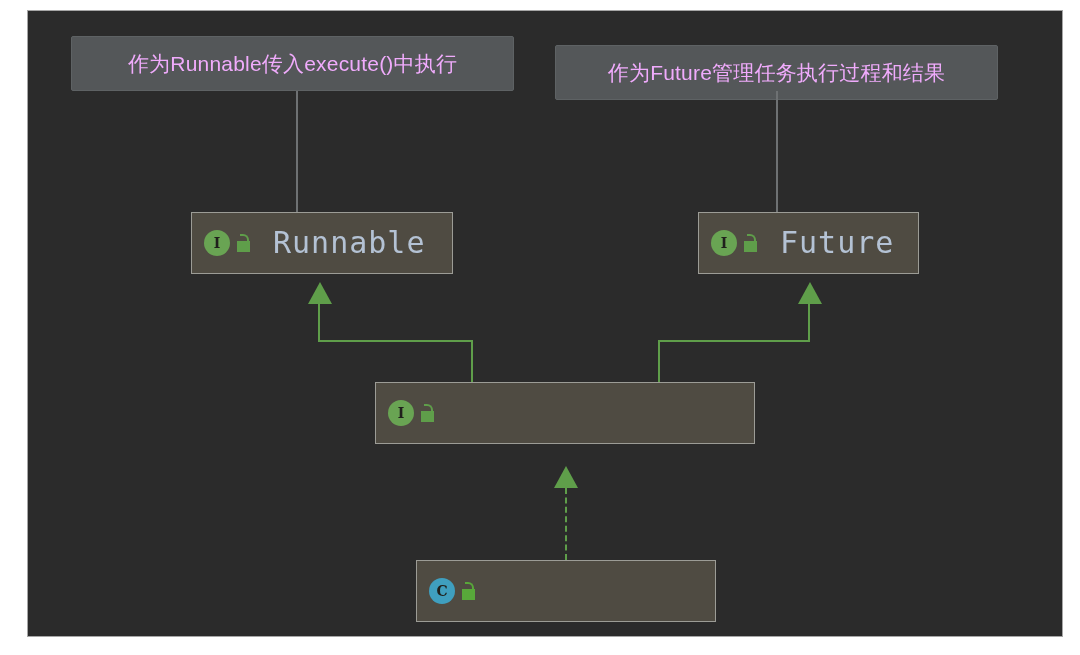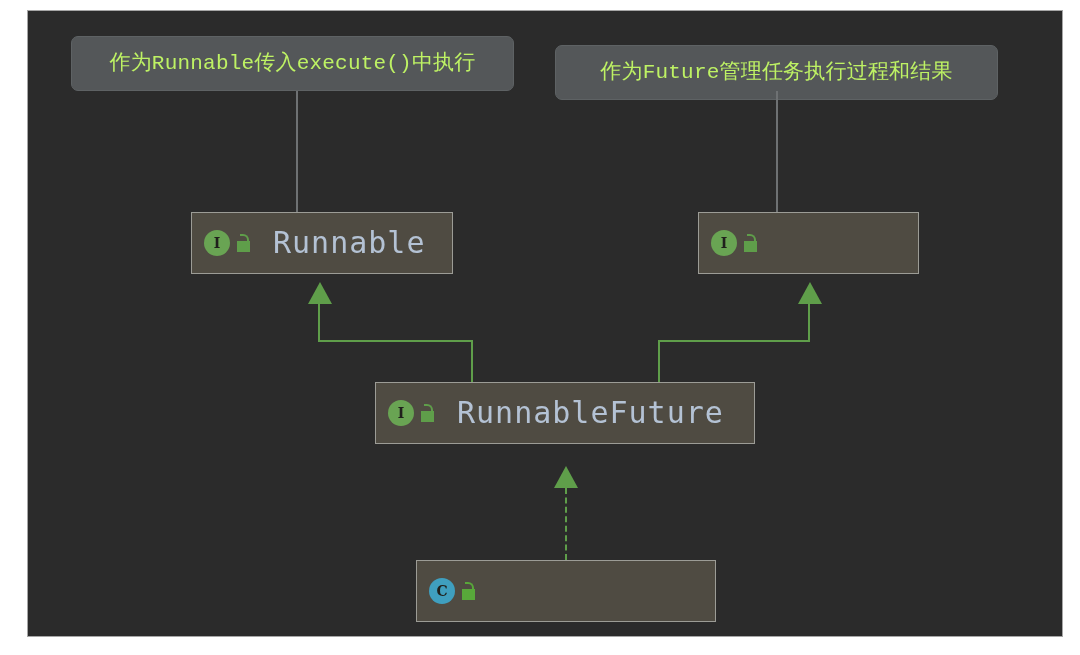--- a/index.html
+++ b/index.html
@@ -26,23 +26,23 @@
     box-sizing: border-box;
     overflow: hidden;
   }
 
   
   .note {
     position: absolute;
     box-sizing: border-box;
     background: #545759;
     border: 1px solid #5e6264;
-    border-radius: 7px;
-    color: #bef264;
-    font-family: Liberation Mono, monospace;
+    border-radius: 2px;
+    color: #f0abfc;
+    font-family: Liberation Sans, sans-serif;
     font-size: 21px;
     line-height: 1;
     display: flex;
     align-items: center;
     justify-content: center;
     white-space: nowrap;
     letter-spacing: 0.2px;
   }
   #note-runnable { left: 43px;  top: 25px; width: 443px; height: 55px; }
   #note-future   { left: 527px; top: 34px; width: 443px; height: 55px; }
@@ -199,29 +199,29 @@
     </span>
     <span class="node-label">Runnable</span>
   </div>
 
   <div class="node" id="node-future">
     <span class="icon-badge interface">I</span>
     <span class="icon-lock">
       <span class="lock-shackle"></span>
       <span class="lock-body"></span>
     </span>
+    <span class="node-label">Future</span>
   </div>
 
   <div class="node" id="node-runnablefuture">
     <span class="icon-badge interface">I</span>
     <span class="icon-lock">
       <span class="lock-shackle"></span>
       <span class="lock-body"></span>
     </span>
-    <span class="node-label">RunnableFuture</span>
   </div>
 
   <div class="node" id="node-futuretask">
     <span class="icon-badge clazz">C</span>
     <span class="icon-lock">
       <span class="lock-shackle"></span>
       <span class="lock-body"></span>
     </span>
   </div>
 

